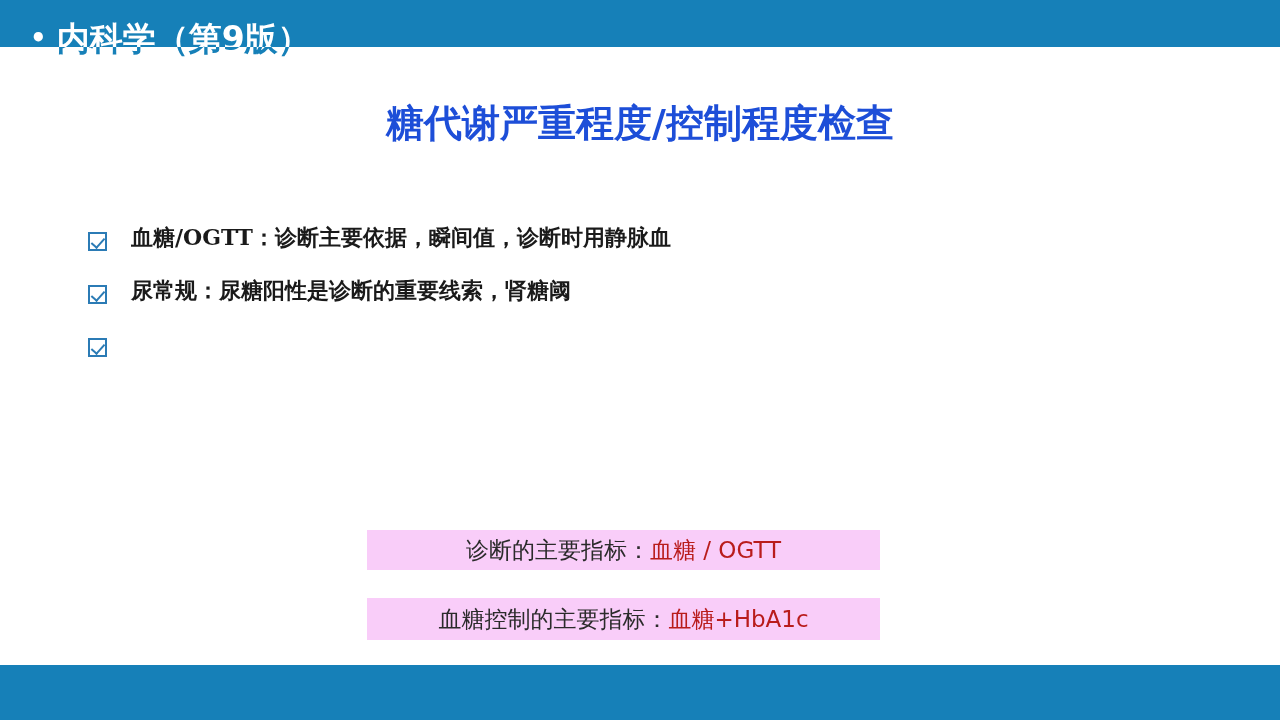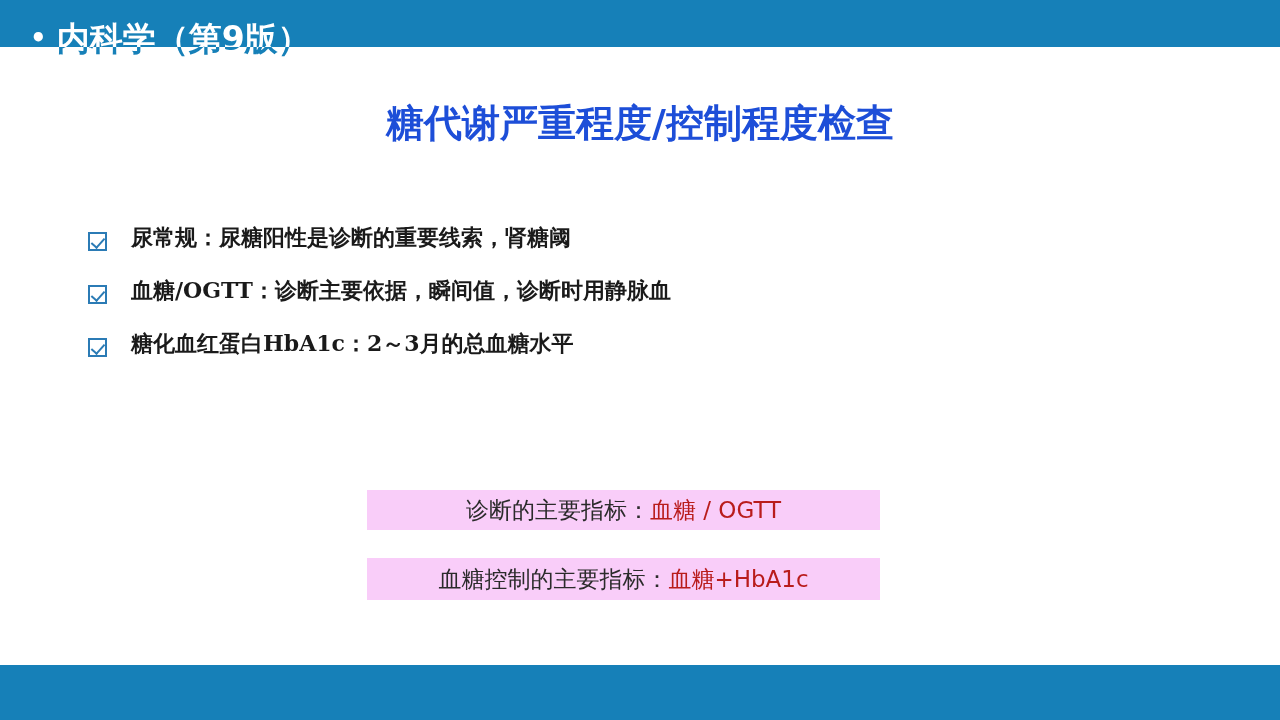--- a/index.html
+++ b/index.html
@@ -84,20 +84,21 @@
 
   
   .pink-box{
     position:absolute;
     background:#f9cdf9;
     display:flex; align-items:center; justify-content:center;
     font-size:23px; line-height:1;
     font-family:"DejaVu Sans","Liberation Sans",sans-serif;
     color:#2b2b2b;
     white-space:nowrap;
+    margin-top:40px;
   }
   .pink-box-1{ left:367px; top:490px; width:513px; height:40px; }
   .pink-box-2{ left:367px; top:558px; width:513px; height:42px;justify-content:center; }
   .accent-purple{ color:#b91c1c; }
 
   
   .bottom-band{
     position:absolute; left:0; top:665px; width:1280px; height:55px;
     background:#1680b8; z-index:3;
   }
@@ -118,31 +119,30 @@
     <span class="bullet">•</span><span>内科学（第9版）</span>
   </div>
 </div>
 
 <div class="slide-title">糖代谢严重程度/控制程度检查</div>
 
 <div class="checklist">
 
   <div class="check-row">
     <span class="check-icon"></span>
+    <span class="check-text"><span>血糖</span><span class="serif">/OGTT</span><span>：诊断主要依据，瞬间值，诊断时用静脉血</span></span>
+  </div>
+
+  <div class="check-row">
+    <span class="check-icon"></span>
     <span class="check-text"><span>尿常规：尿糖阳性是诊断的重要线索，肾糖阈</span></span>
   </div>
 
   <div class="check-row">
     <span class="check-icon"></span>
-    <span class="check-text"><span>血糖</span><span class="serif">/OGTT</span><span>：诊断主要依据，瞬间值，诊断时用静脉血</span></span>
-  </div>
-
-  <div class="check-row">
-    <span class="check-icon"></span>
-    <span class="check-text"><span>糖化血红蛋白</span><span class="serif">HbA1c</span><span>：</span><span class="serif">2～3</span><span>月的总血糖水平</span></span>
   </div>
 
 
 </div>
 
 <div class="pink-box pink-box-1">
   <span>诊断的主要指标：</span>
     <span class="accent-purple">血糖 / OGTT</span>
 </div>
 

